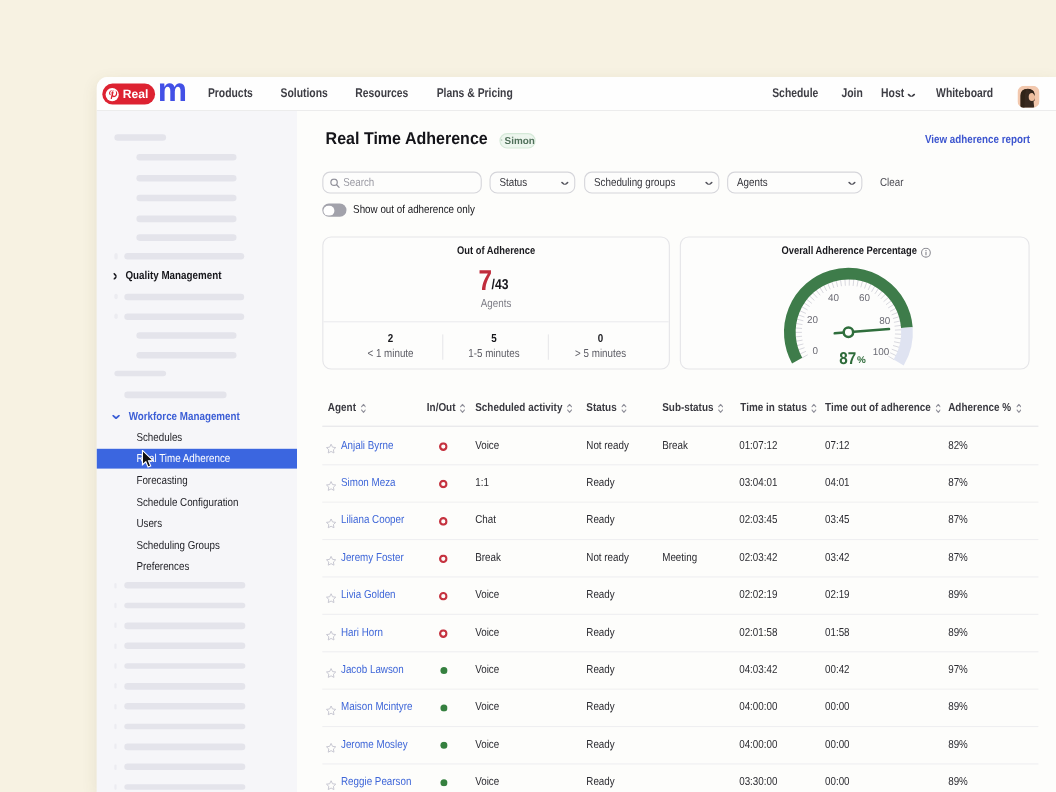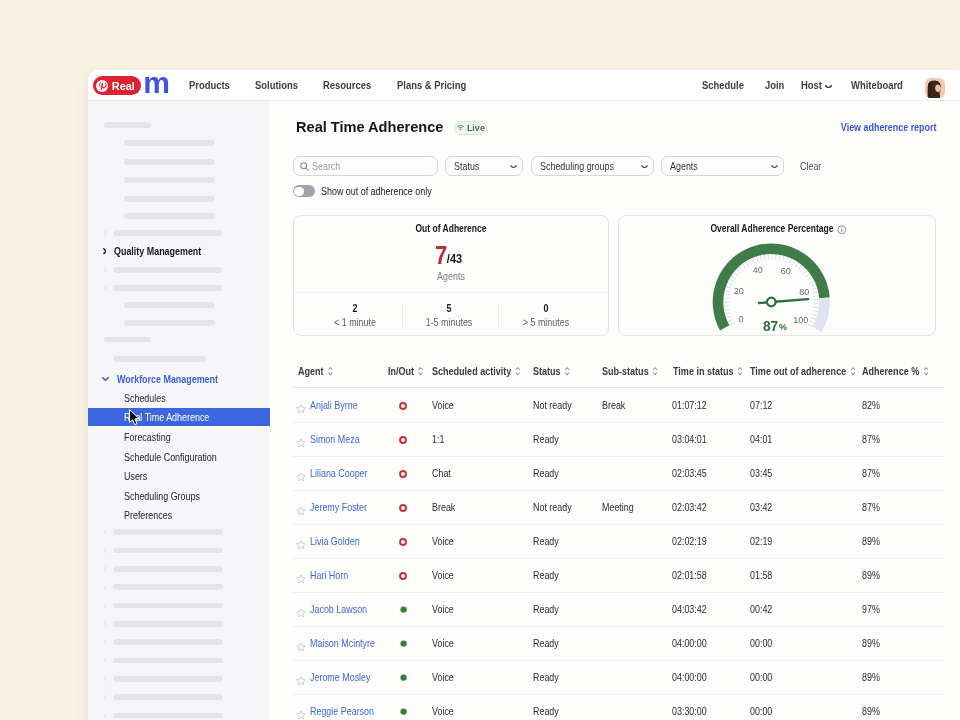--- a/index.html
+++ b/index.html
@@ -104,21 +104,21 @@
 <div class="abs" style="left:112.8px;top:694.4px;width:109.9px;height:5.8px;background:#e4e4eb;border-radius:3px"></div>
 <div class="abs" style="left:103.8px;top:713.0px;width:2.7px;height:5.2px;background:#ececf1;border-radius:3px"></div>
 <div class="abs" style="left:112.8px;top:712.7px;width:109.9px;height:5.8px;background:#e4e4eb;border-radius:3px"></div>
 <div class="t " style="left:296.0px;top:127.2px;font-size:15.5px;font-weight:bold;color:#141419;transform:translateY(-50%) scaleX(0.94)">Real Time Adherence</div>
 <div class="abs" style="left:453.6px;top:121.3px;width:33.6px;height:13.4px;background:#edf6ee;border:1px solid #d5e9d8;border-radius:7px;display:flex;align-items:center;justify-content:center">
     <svg width="9" height="7" viewBox="0 0 12 9" style="margin-right:2px">
       <path d="M1.5 3.4 Q6 -0.6 10.5 3.4" fill="none" stroke="#5b7a63" stroke-width="1.3"></path>
       <path d="M3.4 5.4 Q6 3.2 8.6 5.4" fill="none" stroke="#5b7a63" stroke-width="1.3"></path>
       <circle cx="6" cy="7.2" r="1" fill="#5b7a63"></circle>
     </svg>
-    <span style="font-size:9px;font-weight:bold;color:#50705a">Live</span>
+    <span style="font-size:9px;font-weight:bold;color:#50705a">Simon</span>
   </div>
 <div class="t r " style="right:23.3px;top:127.4px;font-size:10.5px;font-weight:bold;color:#3c55cf">View adherence report</div>
 <div class="abs" style="left:293px;top:155.7px;width:145px;height:20.5px;background:#fdfdfc;border:1px solid #d5d5da;border-radius:7px"></div>
 <svg class="abs" style="left:300px;top:161.5px" width="9" height="9" viewBox="0 0 9 9">
     <circle cx="3.7" cy="3.7" r="2.9" fill="none" stroke="#8f8f99" stroke-width="1.1"></circle>
     <path d="M6 6 L8.3 8.3" stroke="#8f8f99" stroke-width="1.1" stroke-linecap="round"></path>
   </svg>
 <div class="t " style="left:312.0px;top:166.3px;font-size:10.5px;color:#9a9aa3">Search</div>
 <div class="abs" style="left:444.7px;top:155.7px;width:78.5px;height:20.5px;background:#fdfdfc;border:1px solid #d5d5da;border-radius:7px"></div>
 <div class="t " style="left:453.7px;top:166.3px;font-size:10.5px;color:#33333a">Status</div>

